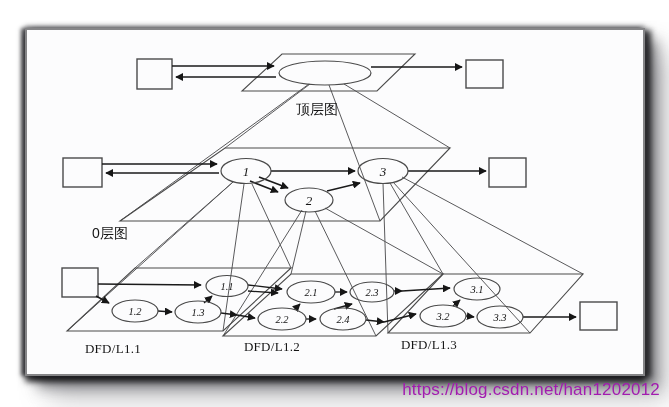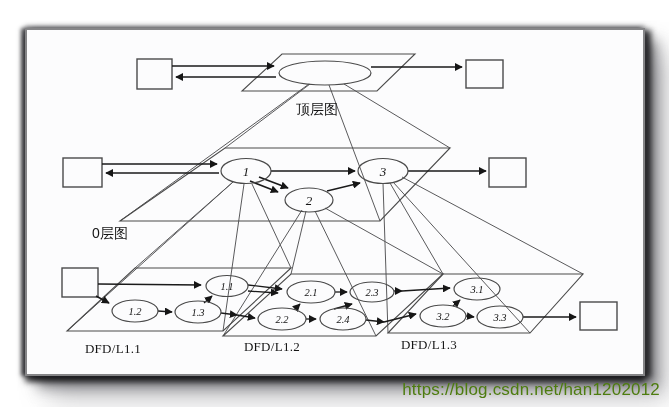--- a/index.html
+++ b/index.html
@@ -15,21 +15,21 @@
            12px 12px 13px rgba(60,60,66,.55),
            24px 24px 26px rgba(135,135,140,.42);}
   svg text{fill:#141414;}
   .cjk-label{font-size:14px;font-family:"Liberation Sans",sans-serif;}
   .sheet-label{font-size:13px;font-family:"Liberation Serif",serif;letter-spacing:.3px;}
   .pnum{font-style:italic;font-family:"Liberation Serif",serif;}
   .pnum-big{font-size:13px;}
   .pnum-small{font-size:10.5px;}
   .watermark{position:absolute;right:9px;bottom:7px;
              font-family:"Liberation Sans",sans-serif;font-size:17px;
-             color:#4d7c0f;letter-spacing:.2px;}
+             color:#a21caf;letter-spacing:.2px;}
 </style>
 </head>
 <body>
 
 <div class="photo"></div>
 
 <svg width="669" height="407" viewBox="0 0 669 407" style="position:absolute;left:0;top:0;">
   <defs>
     <marker id="ah" viewBox="0 0 10 10" refX="9" refY="5" markerWidth="8" markerHeight="8" markerUnits="userSpaceOnUse" orient="auto-start-reverse">
       <path d="M0,0 L10,5 L0,10 z" fill="#161616"></path>

